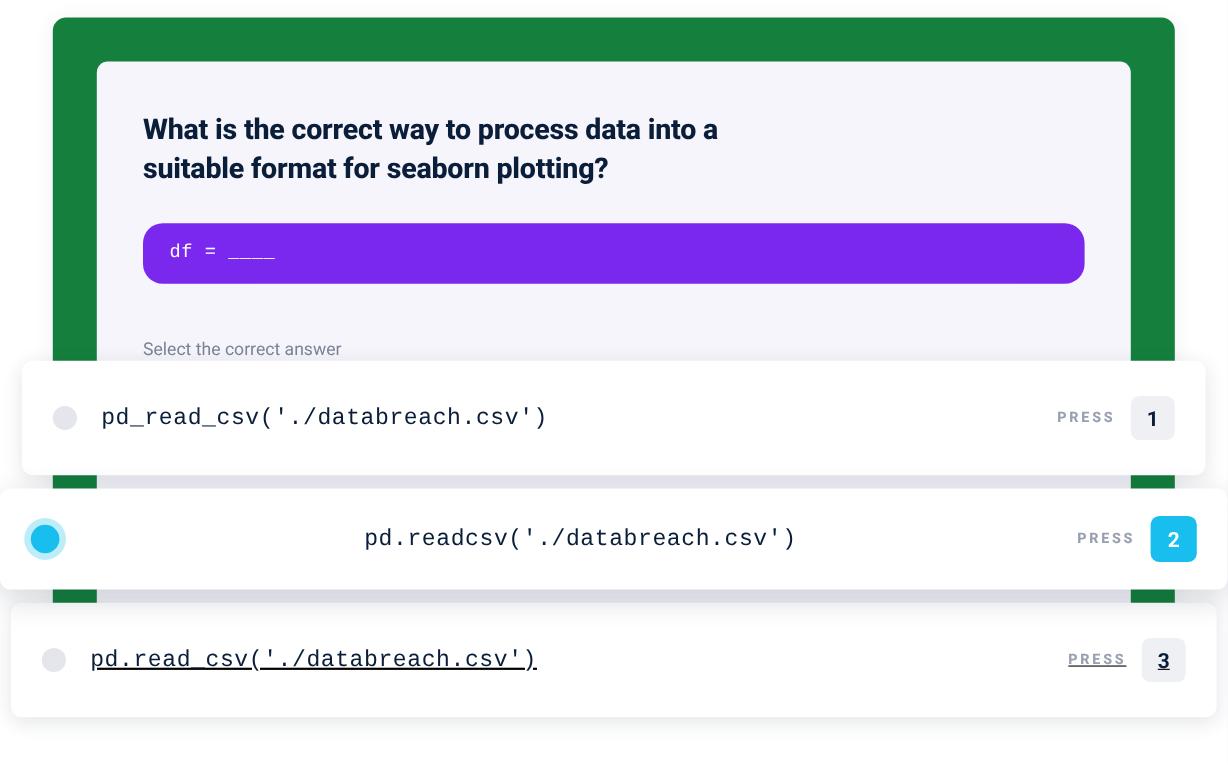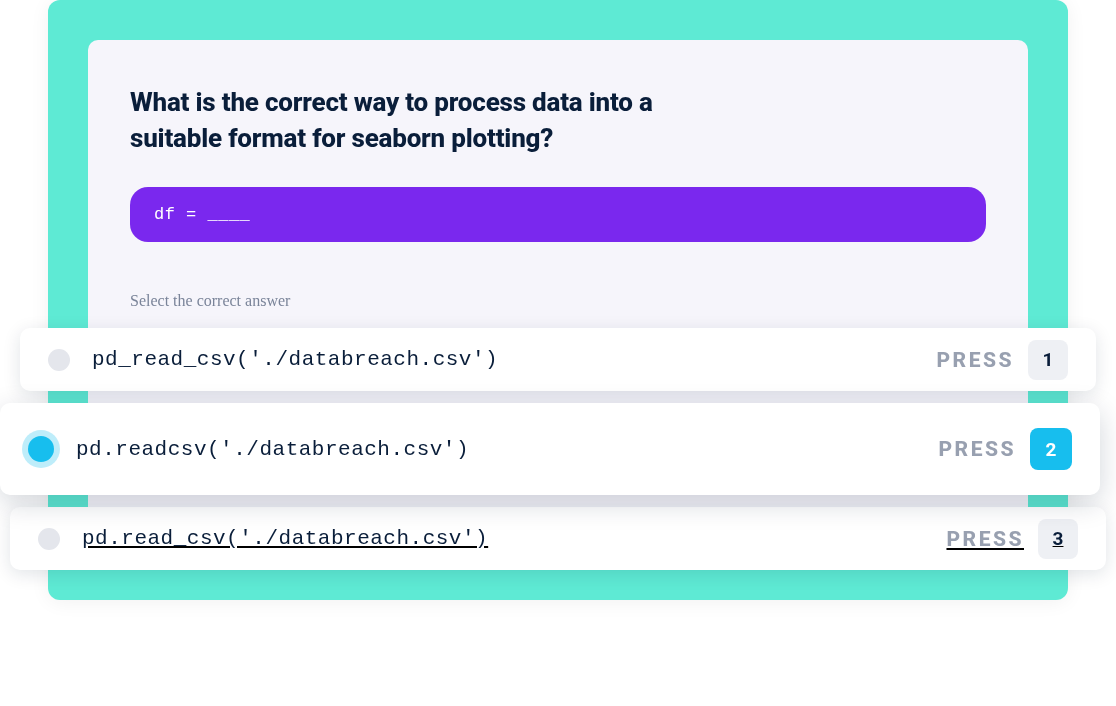--- a/index.html
+++ b/index.html
@@ -11,23 +11,23 @@
     font-family: -apple-system, BlinkMacSystemFont, "Segoe UI", Roboto, sans-serif;
     background: #fff;
     width: 1116px;
     height: 706px;
     position: relative;
     overflow: hidden;
   }
   .outer-card {
     position: absolute;
     left: 48px;
-    top: 0;
+    top: 16px;
     width: 1020px;
-    background: #5eead4;
+    background: #15803d;
     border-radius: 12px;
     padding: 40px;
     box-shadow: 0 2px 20px rgba(0,0,0,0.06);
   }
   .inner-card {
     background: #f6f5fb;
     border-radius: 10px;
     padding: 44px 42px 250px 42px;
   }
   .question-title {
@@ -46,50 +46,50 @@
     font-size: 17px;
     font-weight: 500;
     padding: 18px 24px;
     border-radius: 18px;
     letter-spacing: 0.5px;
   }
   .instruction {
     margin-top: 50px;
     font-size: 16px;
     color: #7a8499;
-    font-family: Liberation Serif, serif;
   }
   .options-wrap {
     position: absolute;
     left: 0;
     top: 328px;
     width: 1116px;
   }
   .option {
     display: flex;
     align-items: center;
     background: #fff;
-    height: 63px;
+    height: 104px;
     padding: 0 28px;
     position: relative;
     border-radius: 10px;
   }
   .option-1 {
     margin-left: 20px;
     margin-right: 20px;
     box-shadow: 0 4px 18px rgba(10,30,58,0.12);
     margin-bottom: 12px;
   }
   .option-2 {
     margin-left: 0;
-    margin-right: 16px;
+    margin-right: 0;
     box-shadow: 0 8px 28px rgba(10,30,58,0.18);
     margin-bottom: 12px;
     height: 92px;
     z-index: 5;
+    text-align: center;
   }
   .option-3 {
     margin-left: 10px;
     margin-right: 10px;
     box-shadow: 0 4px 18px rgba(10,30,58,0.12);
     text-decoration: underline;
   }
   .radio {
     width: 22px;
     height: 22px;
@@ -114,21 +114,21 @@
     color: #0a1e3a;
     letter-spacing: 0.5px;
     flex: 1;
   }
   .press-group {
     display: flex;
     align-items: center;
     gap: 14px;
   }
   .press-label {
-    font-size: 21px;
+    font-size: 13px;
     font-weight: 800;
     letter-spacing: 2.5px;
     color: #98a0b0;
   }
   .press-key {
     width: 40px;
     height: 40px;
     border-radius: 8px;
     background: #eef0f4;
     color: #0a1e3a;

